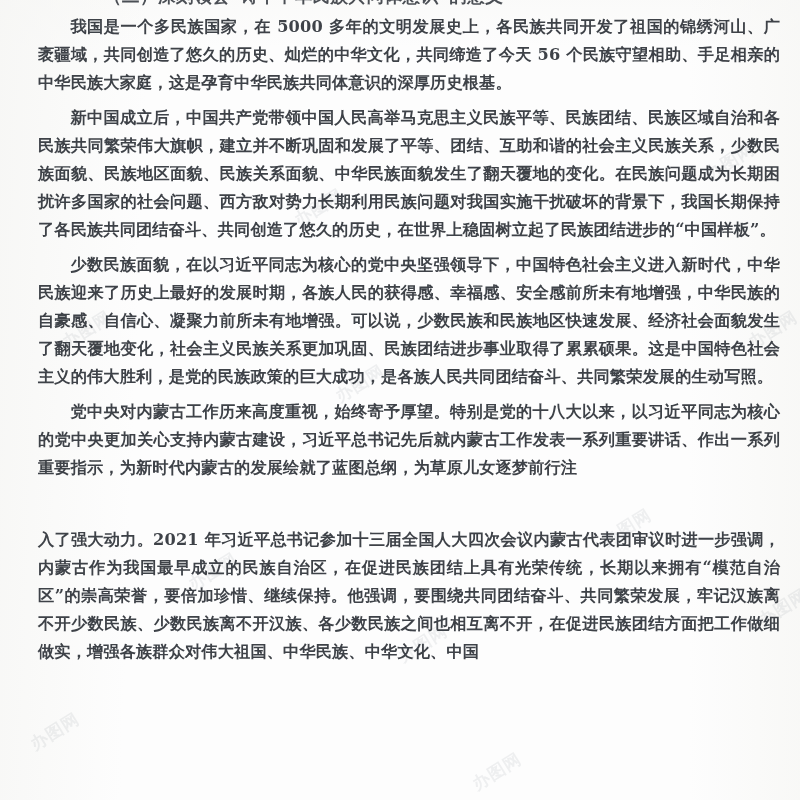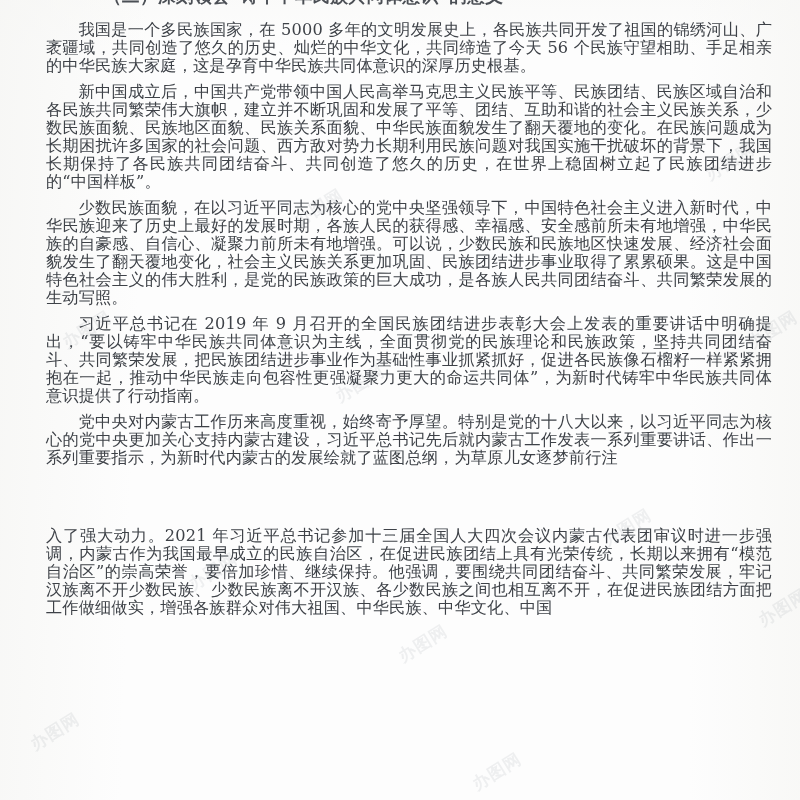--- a/index.html
+++ b/index.html
@@ -75,29 +75,30 @@
     top: -16px;
     font-size: 17.5px;
     font-weight: 700;
     color: #4b4f55;
     white-space: nowrap;
     letter-spacing: 0.5px;
     font-family: "DejaVu Serif", "Liberation Serif", serif;
   }
 
   .para {
-    margin: 8px;
+    margin: 0;
     text-indent: 2em;
     font-size: 16.2px;
-    line-height: 18px;
+    line-height: 28px;
     color: #3e4248;
     text-align: justify;
     text-justify: inter-ideograph;
     letter-spacing: 0.15px;
     word-break: break-all;
+    font-weight: bold;
   }
   .para + .para {
     margin-top: 7px;
   }
   
   .para.no-indent {
     text-indent: 0;
   }
 
   
@@ -136,21 +137,20 @@
 
   <div id="doc-body">
 
     <div id="top-heading-clip">
       <span class="heading-text">（二）深刻领会“铸牢中华民族共同体意识”的意义</span>
     </div>
 
     <p class="para">我国是一个多民族国家，在 5000 多年的文明发展史上，各民族共同开发了祖国的锦绣河山、广袤疆域，共同创造了悠久的历史、灿烂的中华文化，共同缔造了今天 56 个民族守望相助、手足相亲的中华民族大家庭，这是孕育中华民族共同体意识的深厚历史根基。</p>
     <p class="para">新中国成立后，中国共产党带领中国人民高举马克思主义民族平等、民族团结、民族区域自治和各民族共同繁荣伟大旗帜，建立并不断巩固和发展了平等、团结、互助和谐的社会主义民族关系，少数民族面貌、民族地区面貌、民族关系面貌、中华民族面貌发生了翻天覆地的变化。在民族问题成为长期困扰许多国家的社会问题、西方敌对势力长期利用民族问题对我国实施干扰破坏的背景下，我国长期保持了各民族共同团结奋斗、共同创造了悠久的历史，在世界上稳固树立起了民族团结进步的“中国样板”。</p>
     <p class="para">少数民族面貌，在以习近平同志为核心的党中央坚强领导下，中国特色社会主义进入新时代，中华民族迎来了历史上最好的发展时期，各族人民的获得感、幸福感、安全感前所未有地增强，中华民族的自豪感、自信心、凝聚力前所未有地增强。可以说，少数民族和民族地区快速发展、经济社会面貌发生了翻天覆地变化，社会主义民族关系更加巩固、民族团结进步事业取得了累累硕果。这是中国特色社会主义的伟大胜利，是党的民族政策的巨大成功，是各族人民共同团结奋斗、共同繁荣发展的生动写照。</p>
-    <p class="para">习近平总书记在 2019 年 9 月召开的全国民族团结进步表彰大会上发表的重要讲话中明确提出，“要以铸牢中华民族共同体意识为主线，全面贯彻党的民族理论和民族政策，坚持共同团结奋斗、共同繁荣发展，把民族团结进步事业作为基础性事业抓紧抓好，促进各民族像石榴籽一样紧紧拥抱在一起，推动中华民族走向包容性更强凝聚力更大的命运共同体”，为新时代铸牢中华民族共同体意识提供了行动指南。</p>
     <p class="para">党中央对内蒙古工作历来高度重视，始终寄予厚望。特别是党的十八大以来，以习近平同志为核心的党中央更加关心支持内蒙古建设，习近平总书记先后就内蒙古工作发表一系列重要讲话、作出一系列重要指示，为新时代内蒙古的发展绘就了蓝图总纲，为草原儿女逐梦前行注</p>
 
   </div>
 
   <div id="page-break-gap"></div>
 
   <div id="page-two-block">
     <p class="para no-indent">入了强大动力。2021 年习近平总书记参加十三届全国人大四次会议内蒙古代表团审议时进一步强调，内蒙古作为我国最早成立的民族自治区，在促进民族团结上具有光荣传统，长期以来拥有“模范自治区”的崇高荣誉，要倍加珍惜、继续保持。他强调，要围绕共同团结奋斗、共同繁荣发展，牢记汉族离不开少数民族、少数民族离不开汉族、各少数民族之间也相互离不开，在促进民族团结方面把工作做细做实，增强各族群众对伟大祖国、中华民族、中华文化、中国</p>
   </div>
 

